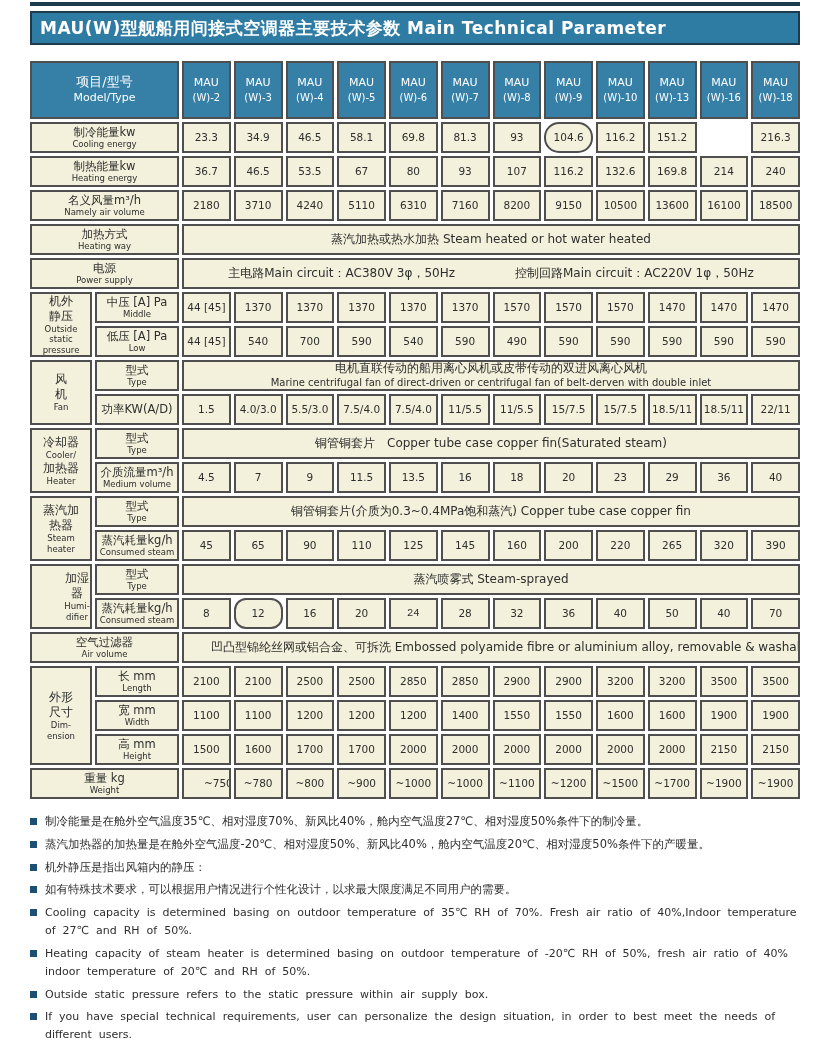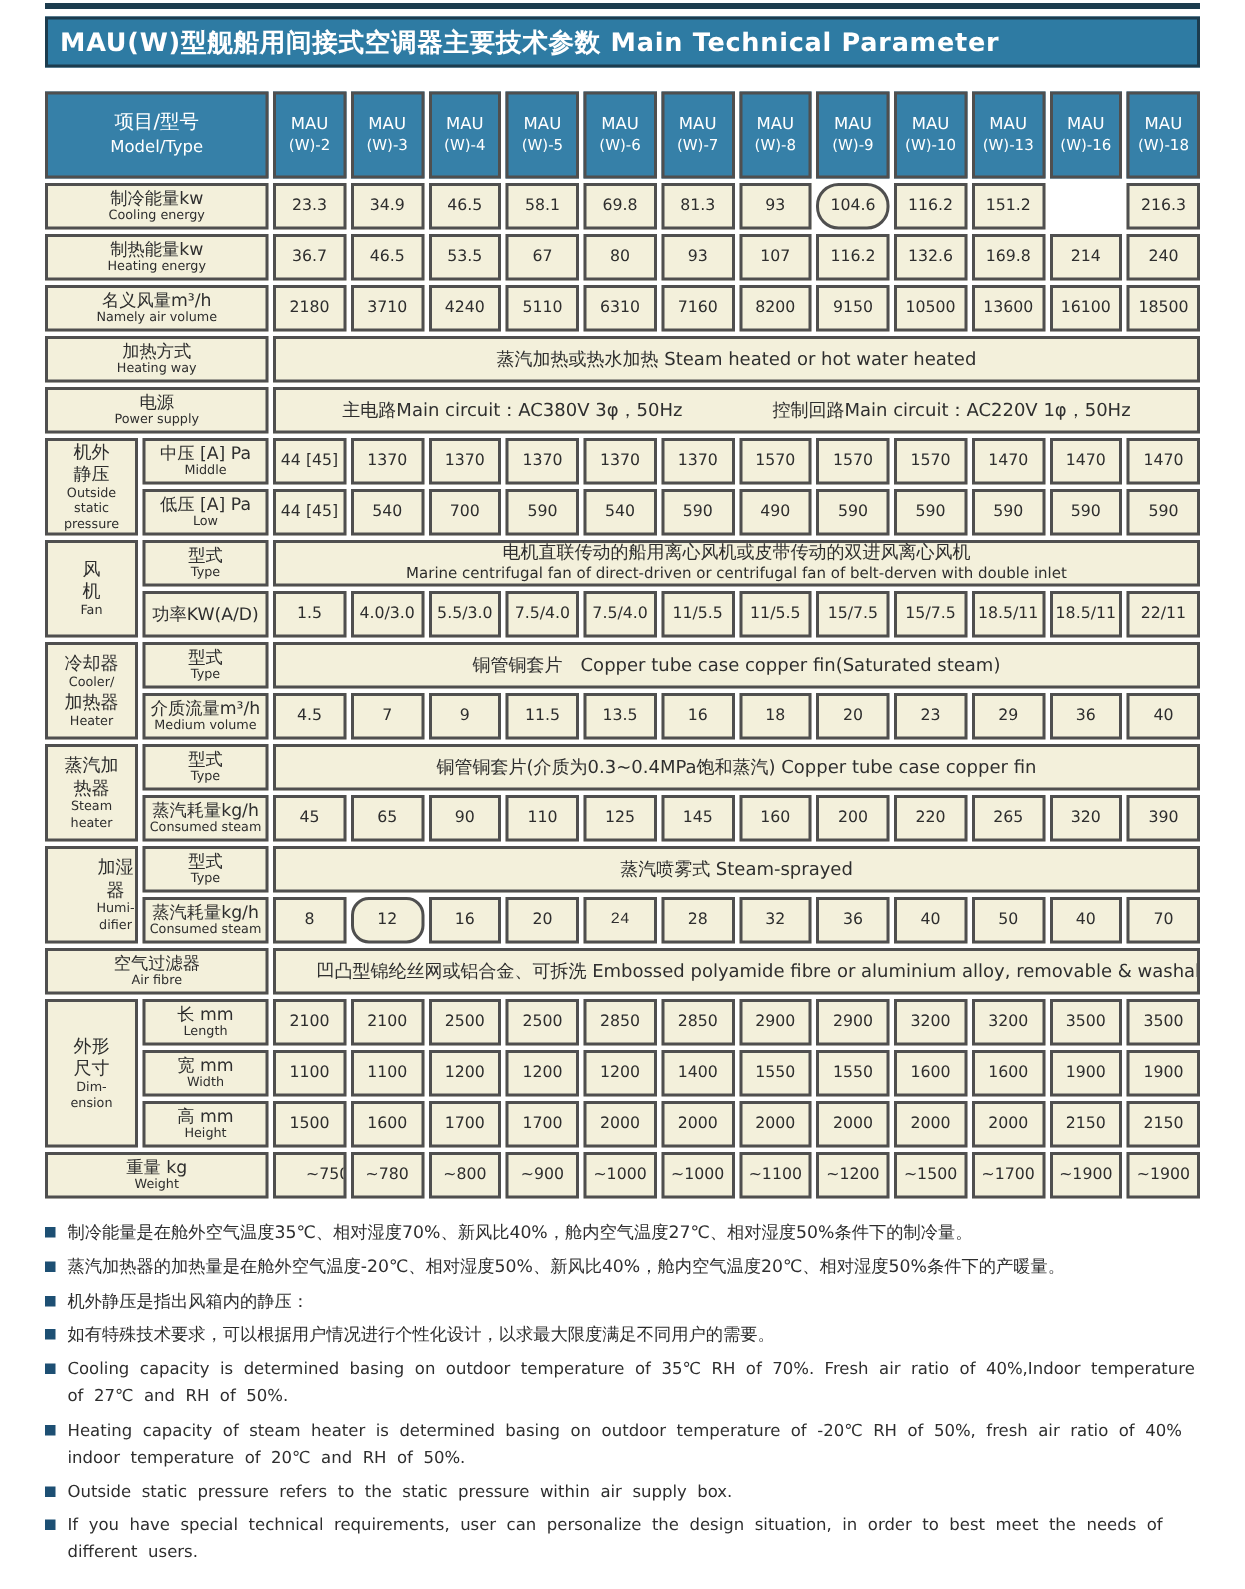--- a/index.html
+++ b/index.html
@@ -321,21 +321,21 @@
     <div class="cell val" style="grid-area: 16 / 7; font-family: Liberation Mono, monospace;">24</div>
     <div class="cell val" style="grid-area: 16 / 8;">28</div>
     <div class="cell val" style="grid-area: 16 / 9;">32</div>
     <div class="cell val" style="grid-area: 16 / 10;">36</div>
     <div class="cell val" style="grid-area: 16 / 11;">40</div>
     <div class="cell val" style="grid-area: 16 / 12;">50</div>
     <div class="cell val" style="grid-area: 16 / 13;">40</div>
     <div class="cell val" style="grid-area: 16 / 14;">70</div>
     <div class="cell lab" style="grid-area: 17 / 1 / auto / span 2;">
       <div class="lab-zh">空气过滤器</div>
-      <div class="lab-en">Air fibre</div>
+      <div class="lab-en">Air volume</div>
     </div>
     <div class="cell" style="grid-area: 17 / 3 / auto / span 12; padding-left: 44px;">
       <div class="st-mix">凹凸型锦纶丝网或铝合金、可拆洗 Embossed polyamide fibre or aluminium alloy, removable &amp; washable</div>
     </div>
     <div class="cell group" style="grid-area: 18 / 1 / span 3;">
       <div class="g-zh">外形</div>
       <div class="g-zh">尺寸</div>
       <div class="g-en">Dim-</div>
       <div class="g-en">ension</div>
     </div>

